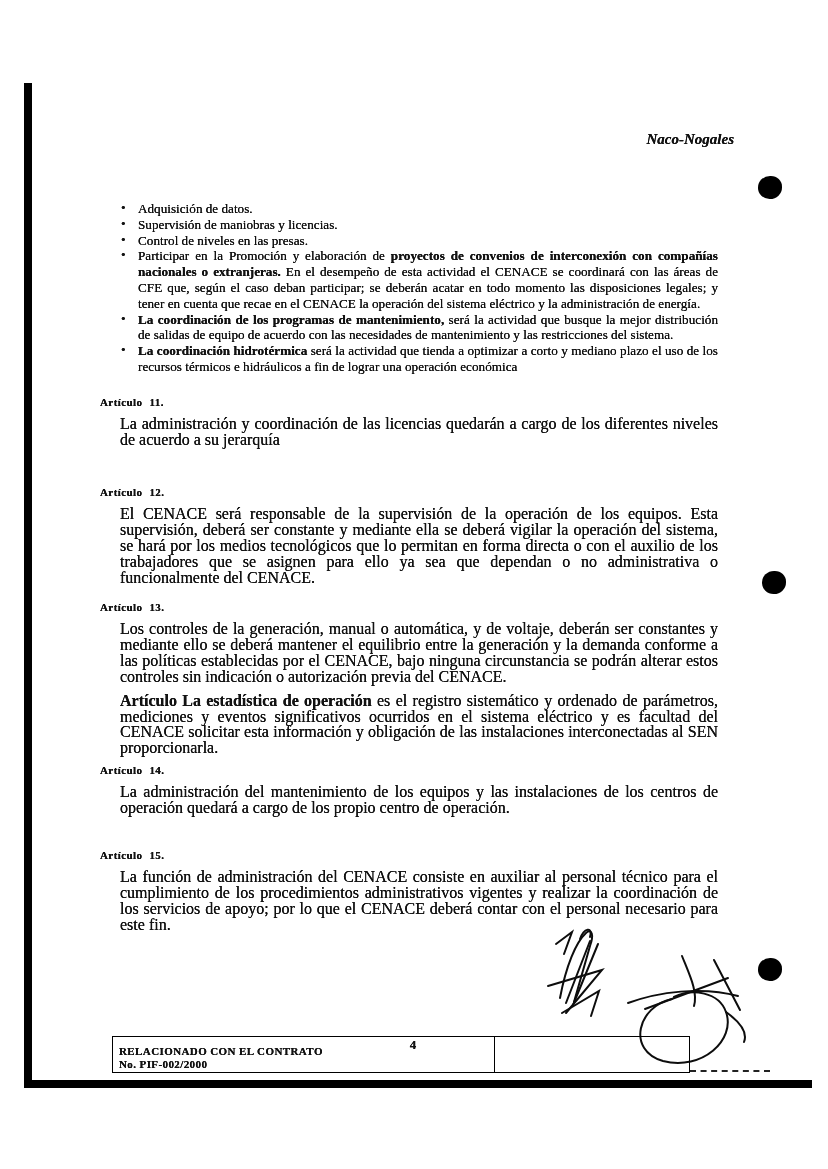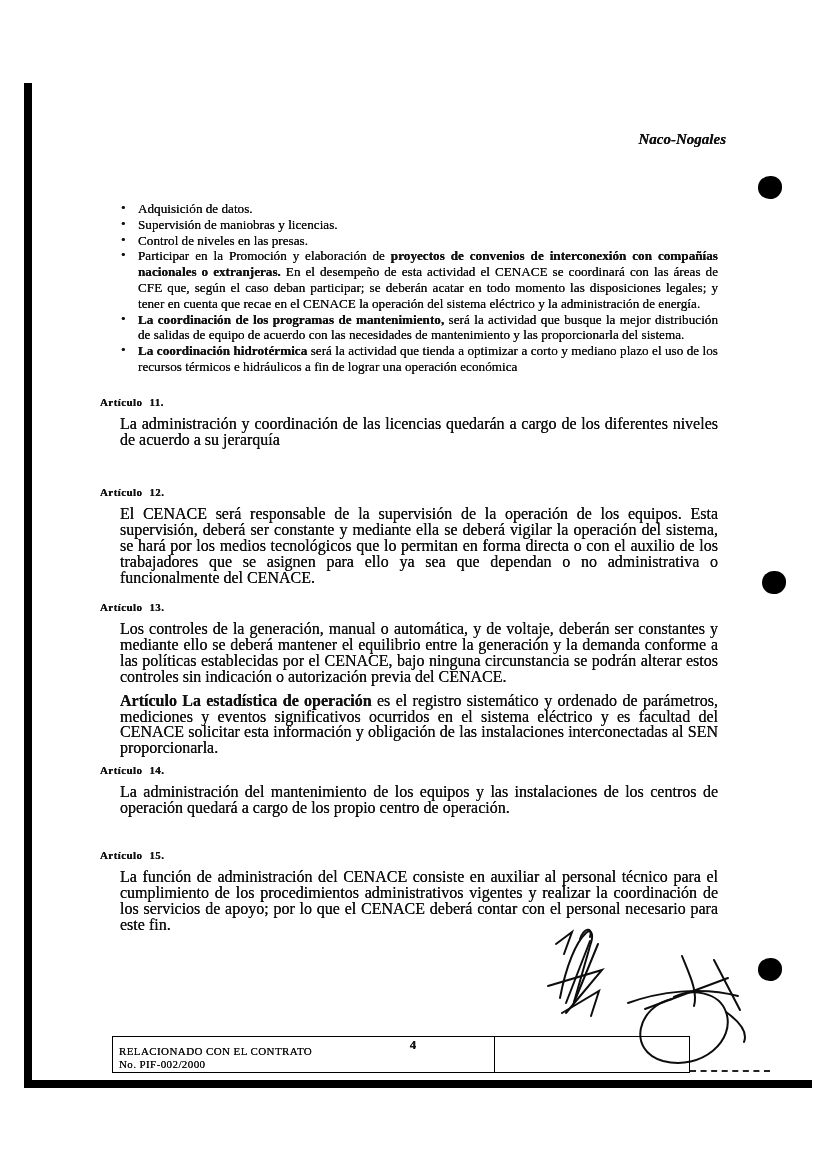--- a/index.html
+++ b/index.html
@@ -27,21 +27,21 @@
   .punch {
     position: absolute; width: 24px; height: 23px;
     background: #000; border-radius: 50% 46% 50% 48%;
   }
   .punch.p1 { left: 758px; top: 176px; }
   .punch.p2 { left: 762px; top: 571px; }
   .punch.p3 { left: 758px; top: 958px; }
 
   
   .header-line {
-    position: absolute; top: 131px; left: 8px; width: 718px;
+    position: absolute; top: 131px; left: 16px; width: 718px;
     text-align: right; font-style: italic; font-weight: bold;
     font-size: 15px;
   }
 
   
   .bullets {
     position: absolute; top: 201px; left: 120px; width: 598px;
     list-style: none; margin: 0; padding: 0;
     font-size: 13.2px; line-height: 15.8px;
   }
@@ -70,20 +70,21 @@
 
   
   .signatures { position: absolute; left: 540px; top: 922px; }
 
   
   .stamp-box {
     position: absolute; left: 112px; top: 1036px;
     width: 578px; height: 37px;
     border: 1.5px solid #000;
     box-sizing: border-box;
+    font-weight: bold;
   }
   .stamp-divider {
     position: absolute; left: 381px; top: 0; bottom: 0;
     width: 0; border-left: 1.5px solid #000;
   }
   .stamp-text {
     position: absolute; left: 6px; top: 8px;
     font-size: 11px; line-height: 12.5px; letter-spacing: 0.4px;
     white-space: nowrap;
   }
@@ -121,21 +122,21 @@
     <li>
       <span class="mark">•</span>
       <span>Control de niveles en las presas.</span>
     </li>
     <li>
       <span class="mark">•</span>
       <span>Participar en la Promoción y elaboración de </span><span class="seg-b">proyectos de convenios de interconexión con compañías nacionales o extranjeras.</span><span> En el desempeño de esta actividad el CENACE se coordinará con las áreas de CFE que, según el caso deban participar; se deberán acatar en todo momento las disposiciones legales; y tener en cuenta que recae en el CENACE la operación del sistema eléctrico y la administración de energía.</span>
     </li>
     <li>
       <span class="mark">•</span>
-      <span class="seg-b">La coordinación de los programas de mantenimiento,</span><span> será la actividad que busque la mejor distribución de salidas de equipo de acuerdo con las necesidades de mantenimiento y las proporcionarla del sistema.</span>
+      <span class="seg-b">La coordinación de los programas de mantenimiento,</span><span> será la actividad que busque la mejor distribución de salidas de equipo de acuerdo con las necesidades de mantenimiento y las restricciones del sistema.</span>
     </li>
     <li>
       <span class="mark">•</span>
       <span class="seg-b">La coordinación hidrotérmica</span><span> será la actividad que tienda a optimizar a corto y mediano plazo el uso de los recursos térmicos e hidráulicos a fin de lograr una operación económica</span>
     </li>
   </ul>
 
   <div class="article a11 scan-text">
     <h2>Artículo 11.</h2>
     <p><span>La administración y coordinación de las licencias quedarán a cargo de los diferentes niveles de acuerdo a su jerarquía</span></p>

